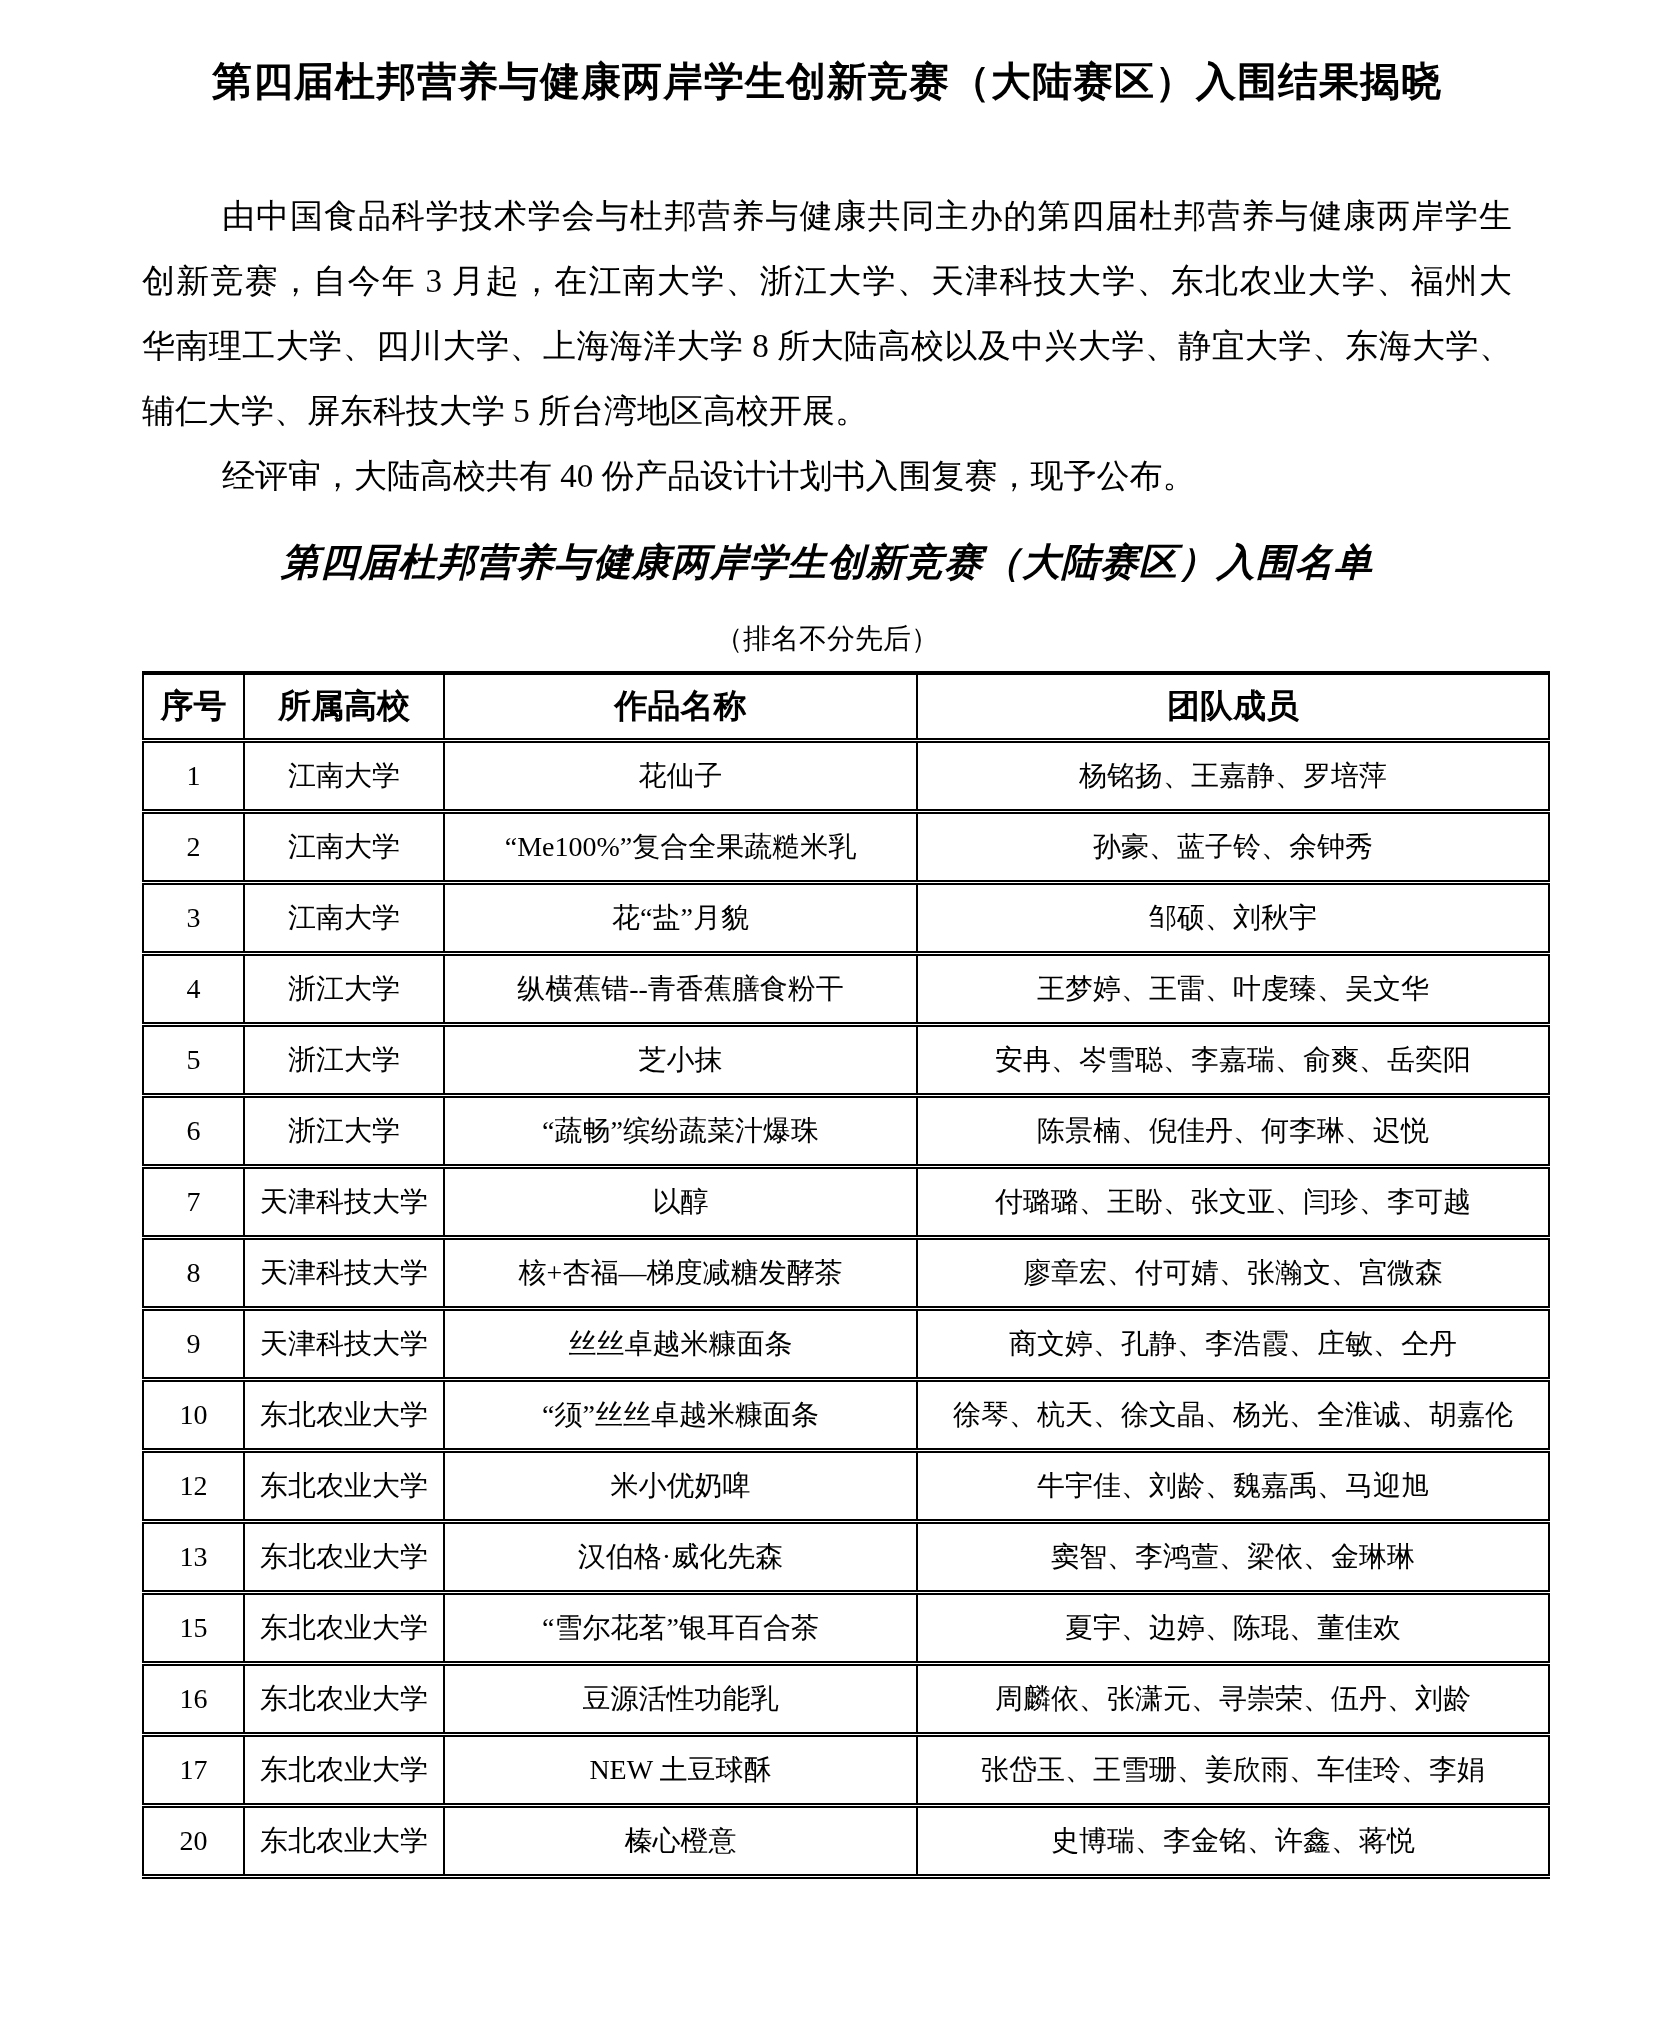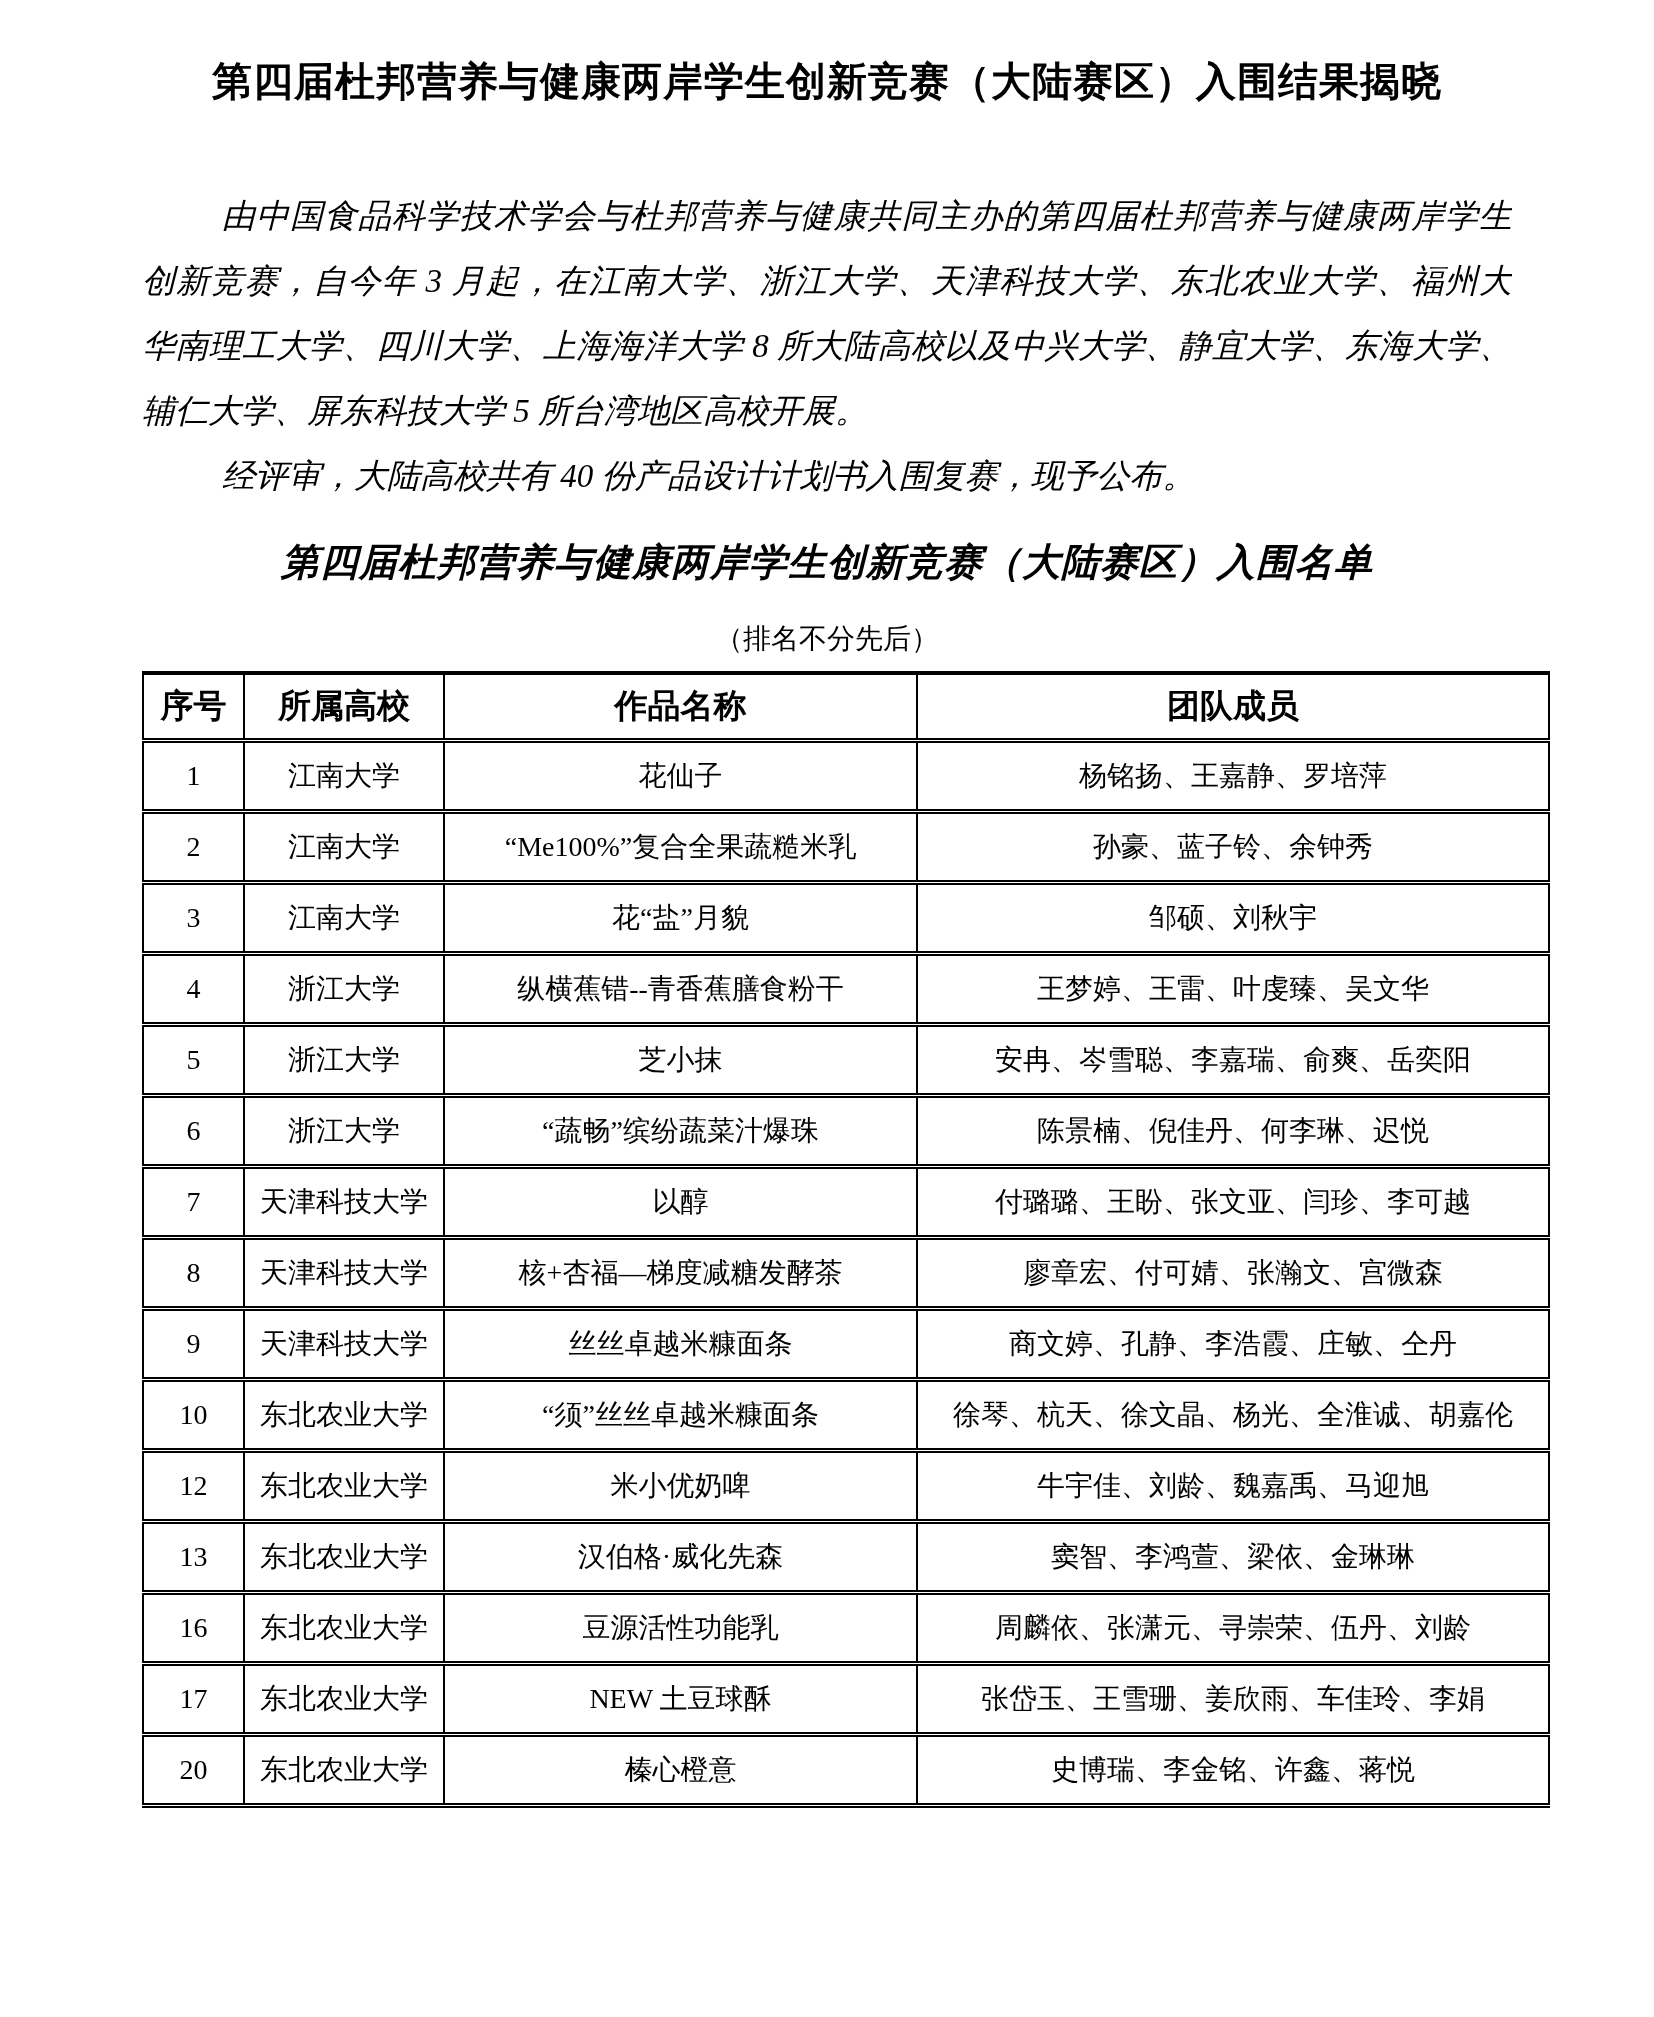--- a/index.html
+++ b/index.html
@@ -16,21 +16,21 @@
     width: 1370px;
     margin: 0;
     font-size: 40px;
     line-height: 48px;
     font-weight: bold;
     text-align: center;
     letter-spacing: 1px;
   }
 
   .body-text { width: 1370px; margin-top: 78px; font-size: 33px; }
-  .pline { height: 65px; line-height: 65px; white-space: nowrap; overflow: hidden; font-style: italic; }
+  .pline { height: 65px; line-height: 65px; white-space: nowrap; overflow: hidden; }
   .justify { text-align: justify; text-align-last: justify; white-space: normal; }
   .indent { text-indent: 80px; }
 
   .para2 { width: 1370px; font-size: 33px; }
 
   .list-title {
     width: 1370px;
     margin: 28px 0 0 0;
     font-size: 38px;
     line-height: 50px;
@@ -180,20 +180,26 @@
     <td>米小优奶啤</td>
     <td>牛宇佳、刘龄、魏嘉禹、马迎旭</td>
   </tr>
         <tr>
     <td>13</td>
     <td>东北农业大学</td>
     <td>汉伯格·威化先森</td>
     <td>窦智、李鸿萱、梁依、金琳琳</td>
   </tr>
         <tr>
+    <td>15</td>
+    <td>东北农业大学</td>
+    <td>“雪尔花茗”银耳百合茶</td>
+    <td>夏宇、边婷、陈琨、董佳欢</td>
+  </tr>
+        <tr>
     <td>16</td>
     <td>东北农业大学</td>
     <td>豆源活性功能乳</td>
     <td>周麟依、张潇元、寻崇荣、伍丹、刘龄</td>
   </tr>
         <tr>
     <td>17</td>
     <td>东北农业大学</td>
     <td>NEW 土豆球酥</td>
     <td>张岱玉、王雪珊、姜欣雨、车佳玲、李娟</td>

